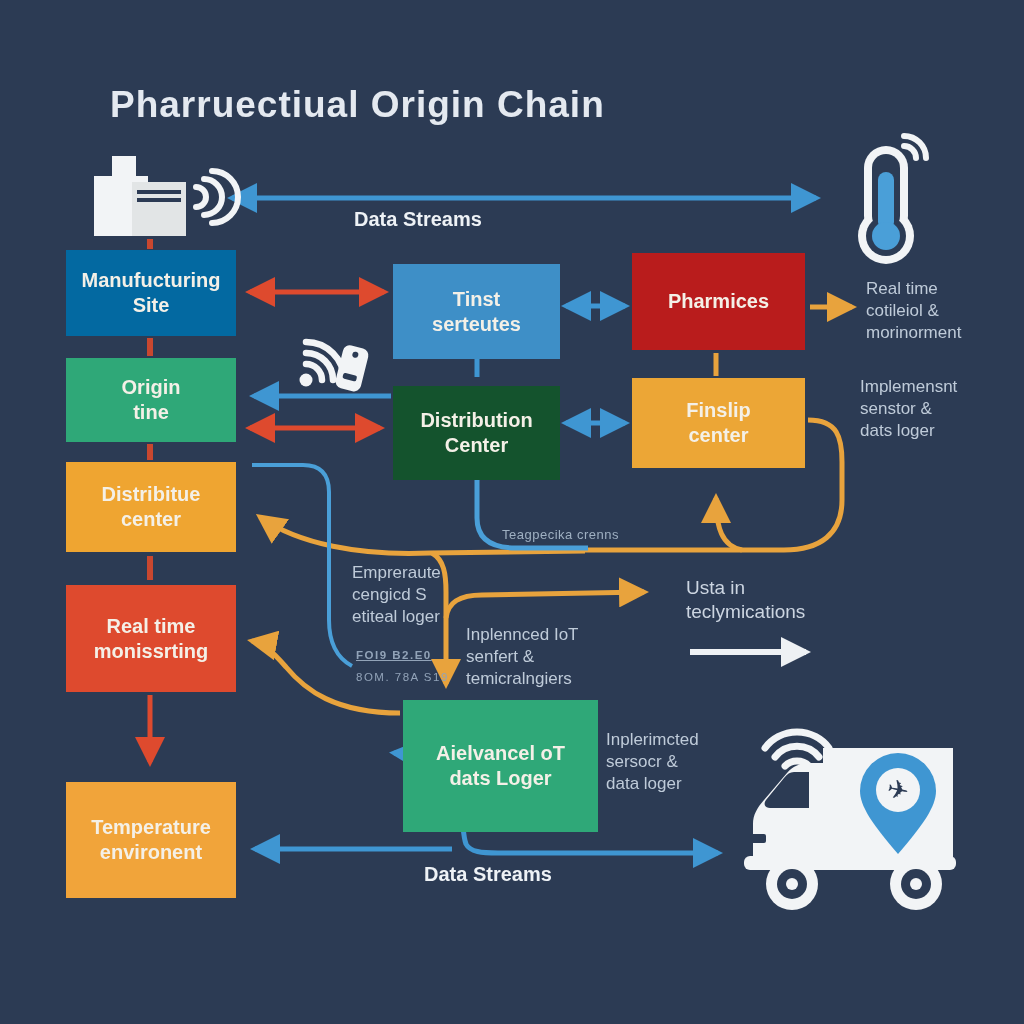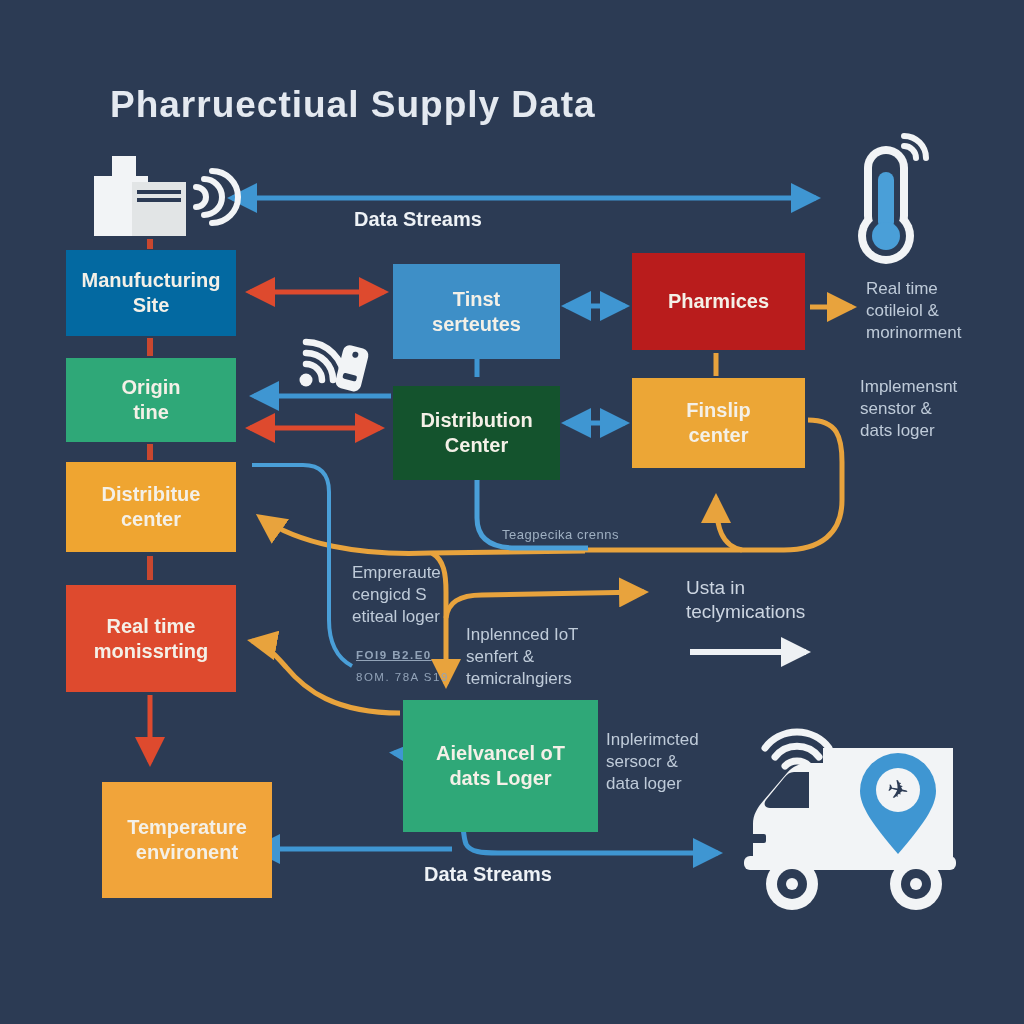--- a/index.html
+++ b/index.html
@@ -39,21 +39,21 @@
     position:absolute;z-index:2;color:#92a3b8;font-size:11.5px;
     letter-spacing:1.5px;white-space:pre-line;
   }
   .tiny.u{text-decoration:underline;}
 </style>
 </head>
 <body style="background-color: rgb(44, 59, 84);">
 
 <div class="canvas">
 
-  <h1 class="title">Pharruectiual Supply Data</h1>
+  <h1 class="title">Pharruectiual Origin Chain</h1>
 
   <svg class="layer" width="1024" height="1024" viewBox="0 0 1024 1024">
     <defs>
       <marker id="m-blue" viewBox="0 0 6 6" refX="5" refY="3" markerWidth="6" markerHeight="6" orient="auto-start-reverse">
           <path d="M0,0 L6,3 L0,6 Z" fill="#3f96d2"></path>
         </marker>
       <marker id="m-red" viewBox="0 0 6 6" refX="5" refY="3" markerWidth="6" markerHeight="6" orient="auto-start-reverse">
           <path d="M0,0 L6,3 L0,6 Z" fill="#de4a2e"></path>
         </marker>
       <marker id="m-yellow" viewBox="0 0 6 6" refX="5" refY="3" markerWidth="6" markerHeight="6" orient="auto-start-reverse">
@@ -175,21 +175,21 @@
 tine</span>
   </div>
   <div class="node" style="left: 66px; top: 462px; width: 170px; height: 90px; background-color: rgb(239, 165, 49);">
     <span class="lbl">Distribitue
 center</span>
   </div>
   <div class="node" style="left: 66px; top: 585px; width: 170px; height: 107px; background-color: rgb(222, 74, 46);">
     <span class="lbl">Real time
 monissrting</span>
   </div>
-  <div class="node" style="left: 66px; top: 782px; width: 170px; height: 116px; background-color: rgb(241, 164, 58); margin-left: 36px;">
+  <div class="node" style="left: 66px; top: 782px; width: 170px; height: 116px; background-color: rgb(241, 164, 58);">
     <span class="lbl">Temperature
 environent</span>
   </div>
 
   <div class="node" style="left: 393px; top: 264px; width: 167px; height: 95px; background-color: rgb(62, 143, 199);">
     <span class="lbl">Tinst
 serteutes</span>
   </div>
   <div class="node" style="left: 393px; top: 386px; width: 167px; height: 94px; background-color: #14532d;">
     <span class="lbl">Distribution

